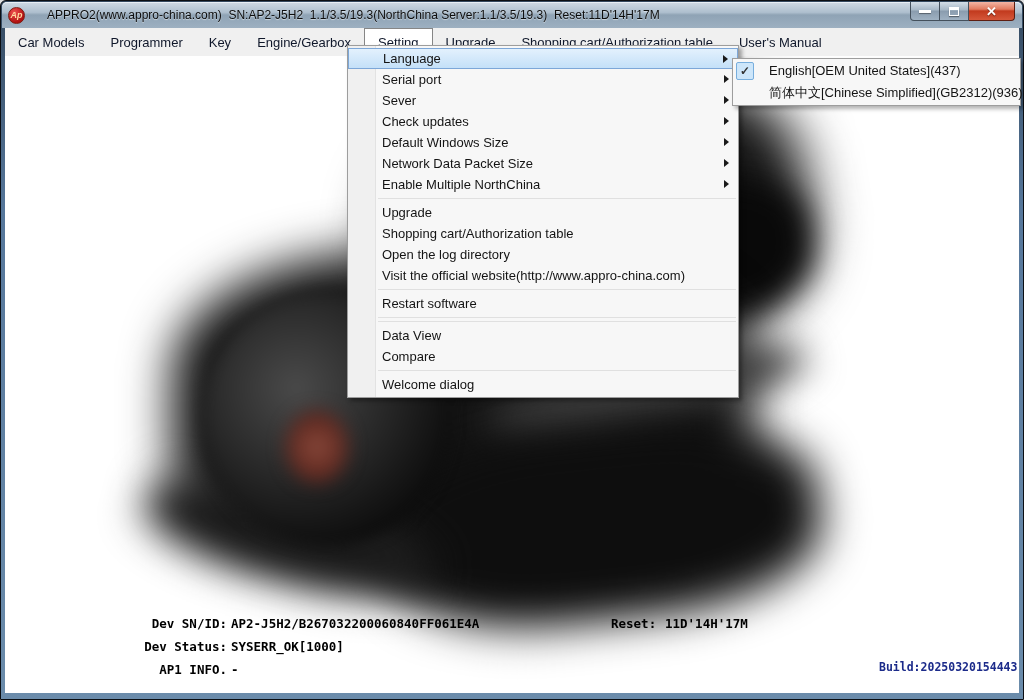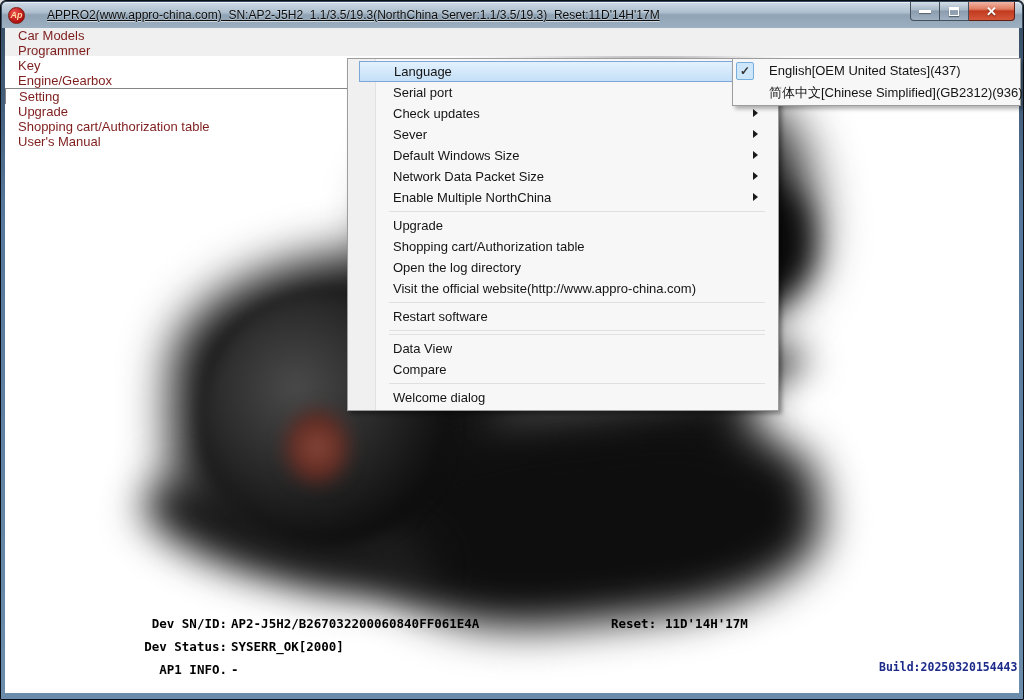--- a/index.html
+++ b/index.html
@@ -6,56 +6,56 @@
   html,body { width:1024px; height:700px; overflow:hidden; font-family:"Liberation Sans",sans-serif; background:#dfe0e1; }
 
   
   .window { position:absolute; inset:0; background:linear-gradient(#2e4257,#49master 40%,#56779b); background:linear-gradient(#34495f,#56779b 30%,#6b8cab); border:1px solid #0b0e12; border-radius:6px 6px 0 0; }
   .titlebar { position:absolute; top:1px; left:1px; right:1px; height:26px; border-radius:5px 5px 0 0;
     background:linear-gradient(#cfdae4 0%, #aebfce 40%, #8fa3b5 50%, #9db0c1 100%);
     display:flex; align-items:center; padding-left:6px; box-shadow:inset 0 1px 0 #e8eff5; }
   .app-icon { width:17px; height:17px; border-radius:50%; background:radial-gradient(circle at 35% 30%, #f05050, #b01010 70%);
     border:1px solid #7d1c10; color:#ffd9a0; font-size:9px; font-weight:bold; font-style:italic;
     display:flex; align-items:center; justify-content:center; margin-right:22px; flex:0 0 auto; }
-  .title-text { font-size:12px; color:#0d0d0d; white-space:pre; text-shadow:0 1px 1px rgba(255,255,255,.55);text-decoration:underline; }
+  .title-text { font-size:12px; color:#0d0d0d; white-space:pre; text-shadow:0 1px 1px rgba(255,255,255,.55); }
 
   .win-buttons { position:absolute; top:1px; right:8px; display:flex; }
   .win-btn { height:19px; border:1px solid #44505c; border-top:none; display:flex; align-items:center; justify-content:center; }
   .btn-min { width:30px; border-radius:0 0 0 4px; background:linear-gradient(#d4dee7,#a5b6c5 45%,#8a9cae 50%,#9fb1c2); }
   .btn-max { width:29px; border-left:none; background:linear-gradient(#d4dee7,#a5b6c5 45%,#8a9cae 50%,#9fb1c2); }
   .btn-close { width:46px; border-left:none; border-radius:0 0 4px 0; border-color:#5d1d10;
     background:linear-gradient(#f2b5a4 0%, #e07a5f 40%, #c23a1e 50%, #d5573a 100%); }
   .glyph-min { width:12px; height:3px; background:#fff; box-shadow:0 1px 1px rgba(0,0,0,.4); }
   .glyph-max { width:10px; height:9px; border:1px solid #fff; border-top:3px solid #fff; box-shadow:0 1px 1px rgba(0,0,0,.4); }
   .glyph-close { color:#fff; font-size:13px; font-weight:bold; text-shadow:0 1px 1px rgba(0,0,0,.5); line-height:1; }
 
   
   .menubar { position:absolute; top:27px; left:4px; right:4px; height:28px; background:#f0f0f0;
-    display:flex; align-items:stretch; font-size:13px; color:#7f1d1d; z-index:30;flex-direction:column; }
+    display:flex; align-items:stretch; font-size:13px; color:#0f172a; z-index:30; }
   .menubar-item { display:flex; align-items:center; padding:0 13px; cursor:default; }
   .menubar-item.active { background:#ffffff; border:1px solid #868686; border-bottom:none; }
 
   
   .client { position:absolute; top:55px; left:4px; right:4px; bottom:6px; background:#ffffff; overflow:hidden; }
 
   
   .engine { position:absolute; left:46px; top:5px; width:760px; height:560px; pointer-events:none; }
   .blob { position:absolute; }
   .b1 { left:330px; top:20px; width:430px; height:290px; background:#161616; border-radius:45% 40% 42% 48%; filter:blur(26px); transform:rotate(-9deg); }
   .b2 { left:120px; top:190px; width:580px; height:320px; background:#121212; border-radius:38%; filter:blur(24px); }
   .b3 { left:330px; top:370px; width:440px; height:190px; background:#0e0e0e; border-radius:40%; filter:blur(22px); transform:rotate(-6deg); }
   .b4 { left:150px; top:230px; width:250px; height:255px; background:radial-gradient(circle at 38% 38%, #4a4a4a, #161616 62%, #050505 85%); border-radius:50%; filter:blur(7px); }
   .b5 { left:235px; top:350px; width:62px; height:72px; background:radial-gradient(circle, #8a4a3c, #5a241c 70%); border-radius:50%; filter:blur(9px); }
   .b6 { left:430px; top:300px; width:330px; height:60px; background:#3c3c3c; border-radius:50%; filter:blur(18px); transform:rotate(-12deg); }
   .b7 { left:90px; top:430px; width:300px; height:90px; background:#1a1a1a; border-radius:45%; filter:blur(20px); transform:rotate(14deg); }
   .b8 { left:520px; top:120px; width:240px; height:140px; background:#090909; border-radius:40%; filter:blur(16px); transform:rotate(-8deg); }
 
   
-  .dropdown { position:absolute; left:346px; top:57px; width:432px; background:#f7f7f7; border:1px solid #9d9d9d;
-    box-shadow:3px 3px 4px rgba(0,0,0,.35); z-index:40; padding:2px 11px; font-size:13px; color:#141414; }
+  .dropdown { position:absolute; left:346px; top:44px; width:392px; background:#f7f7f7; border:1px solid #9d9d9d;
+    box-shadow:3px 3px 4px rgba(0,0,0,.35); z-index:40; padding:2px 0; font-size:13px; color:#141414; }
   .gutter { position:absolute; left:0; top:0; bottom:0; width:28px; background:#f0f0f0; border-right:1px solid #e2e2e2; }
   .menu-item { position:relative; height:21px; line-height:21px; padding-left:34px; white-space:nowrap; cursor:default; }
   .menu-item.highlight { background:linear-gradient(#e3f1fd,#c4e0f8); border:1px solid #7da7d8; height:21px; line-height:19px; }
   .arrow { position:absolute; right:9px; top:6px; width:0; height:0; border-left:5px solid #1a1a1a; border-top:4px solid transparent; border-bottom:4px solid transparent; }
   .separator { height:1px; background:#e0e0e0; margin:3px 2px 3px 30px; }
 
   
   .submenu { position:absolute; left:731px; top:57px; width:289px; background:#f7f7f7; border:1px solid #9d9d9d;
     box-shadow:3px 3px 4px rgba(0,0,0,.3); z-index:41; padding:1px 0; font-size:13px; color:#141414; }
   .submenu .menu-item { padding-left:36px; height:22px; line-height:22px; }
@@ -116,43 +116,43 @@
       <div class="blob b4"></div>
       <div class="blob b5"></div>
     </div>
 
     <div class="status">
       <span class="s-label row1">Dev SN/ID:</span>
       <span class="s-value row1">AP2-J5H2/B267032200060840FF061E4A</span>
       <span class="reset-label">Reset:</span>
       <span class="reset-value">11D'14H'17M</span>
       <span class="s-label row2">Dev Status:</span>
-      <span class="s-value row2">SYSERR_OK[2000]</span>
+      <span class="s-value row2">SYSERR_OK[1000]</span>
       <span class="s-label row3">AP1 INFO.</span>
       <span class="s-value row3">-</span>
       <span class="build">Build:20250320154443</span>
     </div>
   </div>
 
   <div class="dropdown">
     <div class="gutter"></div>
     <div class="menu-item highlight">
       <span>Language</span>
       <span class="arrow"></span>
     </div>
     <div class="menu-item">
       <span>Serial port</span>
       <span class="arrow"></span>
     </div>
     <div class="menu-item">
-      <span>Check updates</span>
+      <span>Sever</span>
       <span class="arrow"></span>
     </div>
     <div class="menu-item">
-      <span>Sever</span>
+      <span>Check updates</span>
       <span class="arrow"></span>
     </div>
     <div class="menu-item">
       <span>Default Windows Size</span>
       <span class="arrow"></span>
     </div>
     <div class="menu-item">
       <span>Network Data Packet Size</span>
       <span class="arrow"></span>
     </div>

